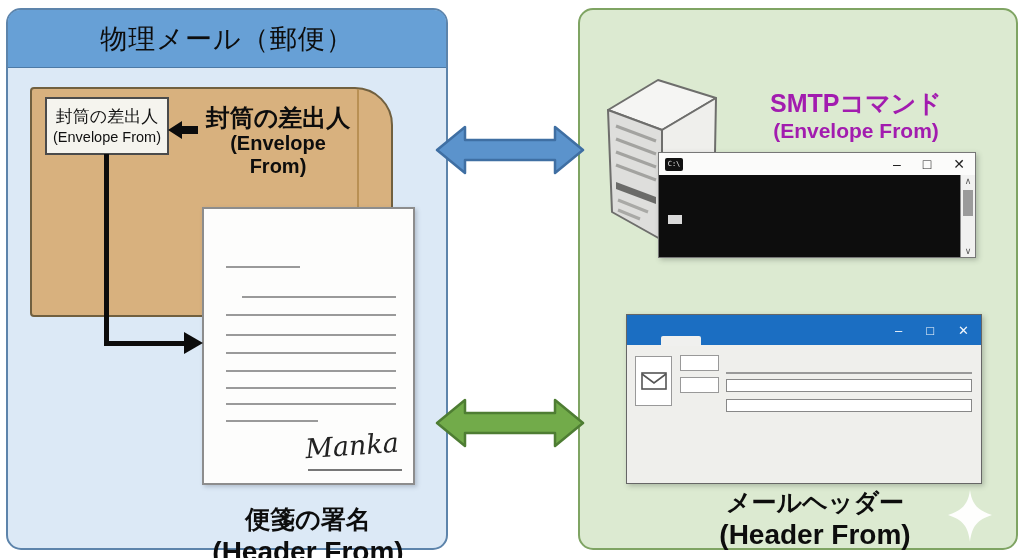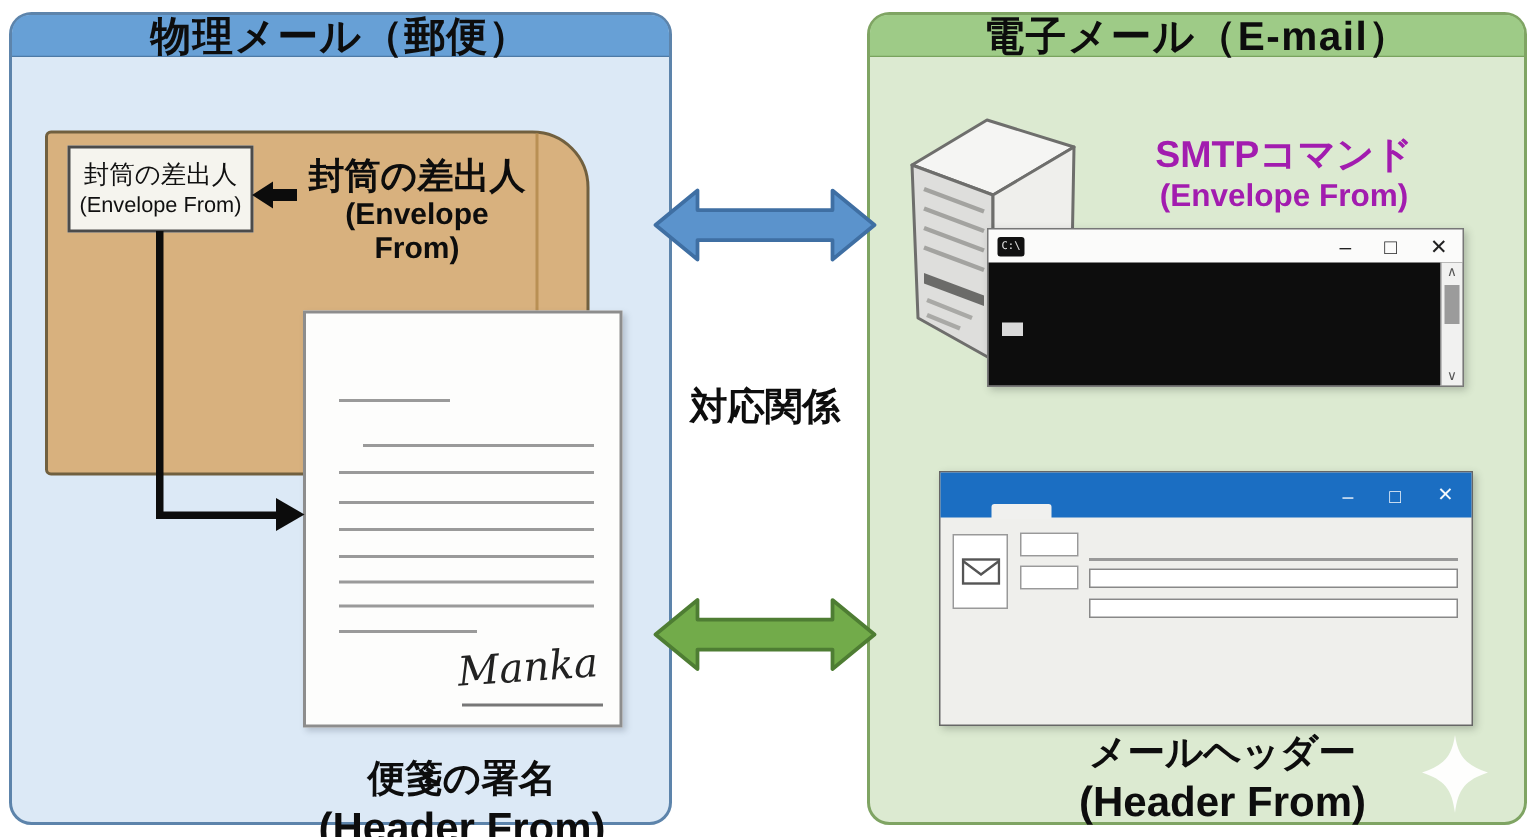--- a/index.html
+++ b/index.html
@@ -13,24 +13,24 @@
 
   
   .panel { position:absolute; top:8px; height:542px; border-radius:15px; }
   .panel-left {
     left:6px; width:442px; background:#dce9f6; border:2px solid #5d84ab;
   }
   .panel-right {
     left:578px; width:440px; background:#dcead1; border:2px solid #7fa463;
   }
   .panel-header {
-    position:absolute; left:0; top:0; right:0; height:28px;
+    position:absolute; left:0; top:0; right:0; height:58px;
     border-radius:12px 12px 0 0;
     display:flex; align-items:center; justify-content:center;
-    font-size:27px; font-weight:bold; color:#0d0d0d; letter-spacing:1px;
+    font-size:27px; font-weight:normal; color:#0d0d0d; letter-spacing:1px;
   }
   .panel-left  .panel-header { background:#67a0d6; border-bottom:1px solid #4d7aa6; }
   .panel-right .panel-header { background:#9ecb87; border-bottom:1px solid #79a35e; }
 
   
   .envelope {
     left:22px; top:77px; width:363px; height:230px;
     background:#d8b17e; border:2px solid #71603f;
     border-radius:4px 38px 4px 4px; z-index:1;
   }
@@ -200,29 +200,27 @@
     <div class="l1">便箋の署名</div>
     <div class="l2">(Header From)</div>
   </div>
 </div>
 
 <svg class="dbl-arrow blue" viewBox="0 0 152 58">
   <polygon points="3,29 31,6 31,19 121,19 121,6 149,29 121,52 121,39 31,39 31,52" fill="#5b93cc" stroke="#3f6fa3" stroke-width="2.5" stroke-linejoin="round"></polygon>
 </svg>
 
 <div class="relation">
-  <div class="l1">対応関係</div>
 </div>
 
 <svg class="dbl-arrow green" viewBox="0 0 152 58">
   <polygon points="3,29 31,6 31,19 121,19 121,6 149,29 121,52 121,39 31,39 31,52" fill="#72ab4a" stroke="#4e7d33" stroke-width="2.5" stroke-linejoin="round"></polygon>
 </svg>
 
 <div class="panel panel-right">
-  <div class="panel-header">電子メール（E-mail）</div>
 
   <svg class="abs server" viewBox="0 0 130 176">
     <polygon points="62,10 12,40 66,60 120,28" fill="#f5f5f3" stroke="#6e6e6c" stroke-width="2" stroke-linejoin="round"></polygon>
     <polygon points="12,40 66,60 66,170 16,142" fill="#dededc" stroke="#6e6e6c" stroke-width="2" stroke-linejoin="round"></polygon>
     <polygon points="66,60 120,28 118,138 66,170" fill="#efefec" stroke="#6e6e6c" stroke-width="2" stroke-linejoin="round"></polygon>
     <line x1="20" y1="56" x2="60" y2="71" stroke="#a3a3a0" stroke-width="3"></line>
     <line x1="20" y1="69" x2="60" y2="84" stroke="#a3a3a0" stroke-width="3"></line>
     <line x1="20" y1="82" x2="60" y2="97" stroke="#a3a3a0" stroke-width="3"></line>
     <line x1="20" y1="95" x2="60" y2="110" stroke="#a3a3a0" stroke-width="3"></line>
     <polygon points="20,112 60,127 60,134 20,119" fill="#6b6b69"></polygon>

